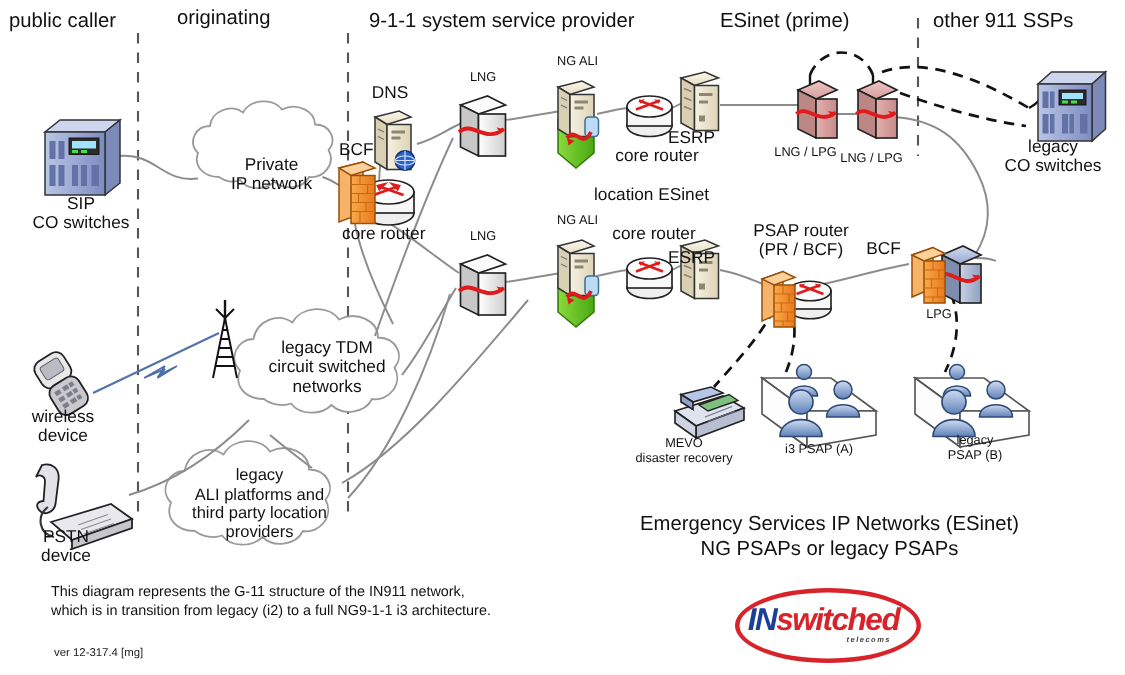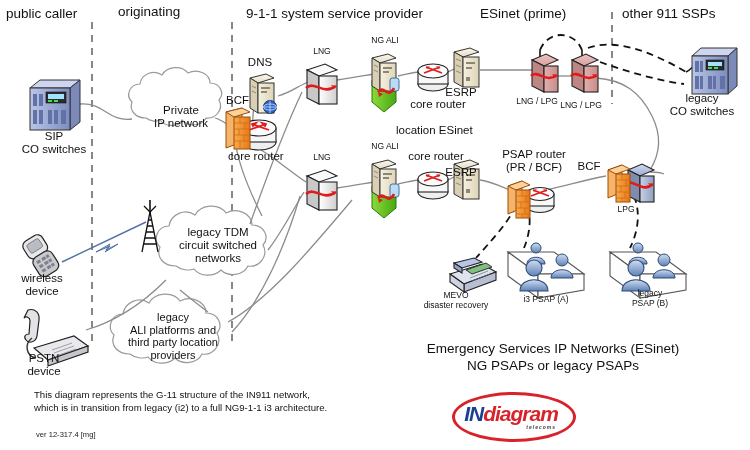--- a/index.html
+++ b/index.html
@@ -561,22 +561,22 @@
     <div>NG PSAPs or legacy PSAPs</div>
   </div>
 
   <div class="note" style="left:34px;top:389px;width:380px;">
     <div>This diagram represents the G-11 structure of the IN911 network,</div>
     <div>which is in transition from legacy (i2) to a full NG9-1-1 i3 architecture.</div>
   </div>
 
   <div class="ver" style="left:36px;top:430px;">ver 12-317.4 [mg]</div>
 
-  <div class="logo" style="left:452px;top:392px;width:118px;height:44px;text-decoration:underline;">
+  <div class="logo" style="left:490px;top:392px;width:118px;height:44px;text-decoration:underline;">
     <div class="ring"></div>
     <div class="txt">
       <span class="in">IN</span>
-        <span class="dg">diagram</span>
+        <span class="dg">switched</span>
     </div>
     <div class="tele">telecoms</div>
   </div>
 
 </div>
 
 </body></html>

